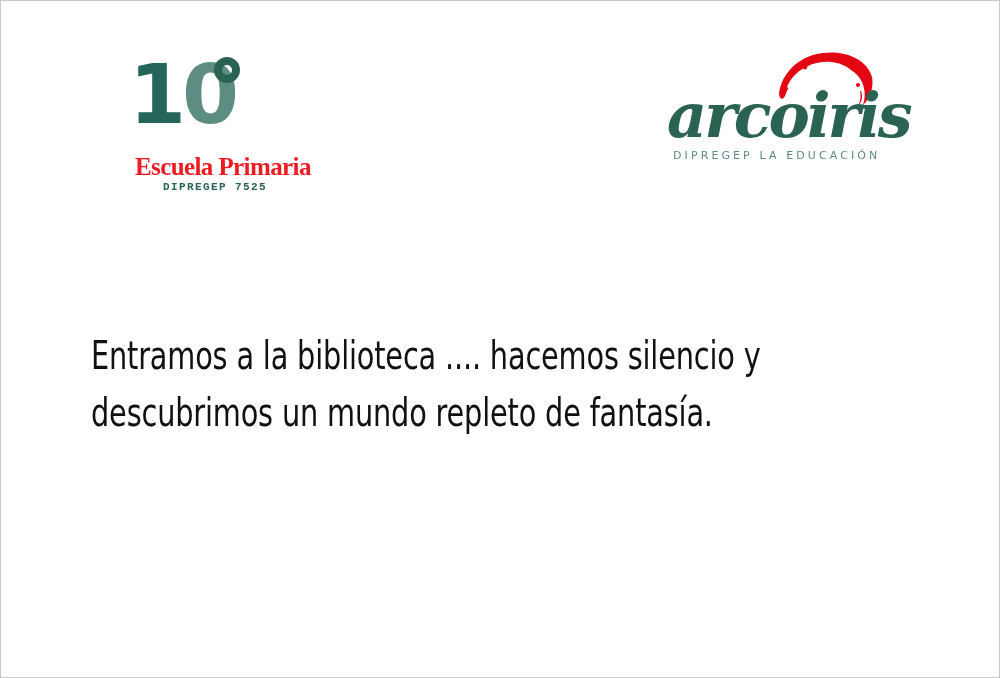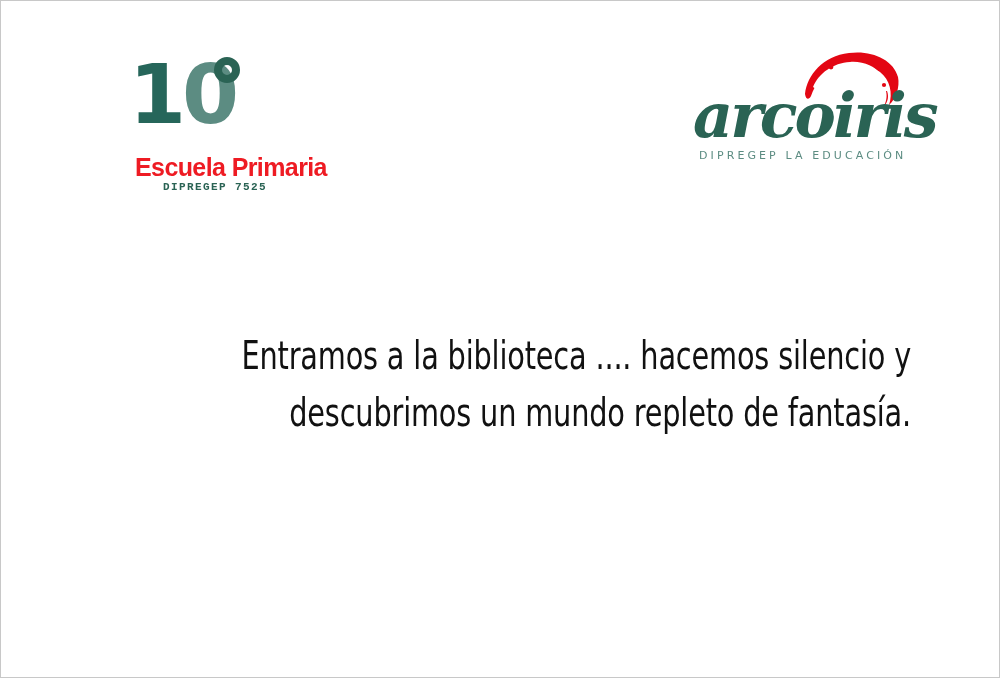--- a/index.html
+++ b/index.html
@@ -67,21 +67,21 @@
     letter-spacing: -1px;
     color: #5c8c82;
   }
   .anniv-words span {
     display: block;
   }
   .anniv-school {
     position: absolute;
     left: 6px;
     top: 100px;
-    font-family: Liberation Sans, sans-serif;
+    font-family: Liberation Serif, serif;
     font-size: 25px;
     font-weight: bold;
     letter-spacing: -0.6px;
     color: #ee1b23;
     white-space: nowrap;
   }
   .anniv-code {
     position: absolute;
     left: 34px;
     top: 128px;
@@ -93,21 +93,20 @@
     white-space: nowrap;
   }
 
   
   .arcoiris-logo {
     position: absolute;
     left: 666px;
     top: 46px;
     width: 210px;
     height: 125px;
-    margin-left: 26px;
   }
   .arcoiris-brush {
     position: absolute;
     left: 108px;
     top: 0px;
     width: 100px;
     height: 62px;
   }
   .arcoiris-word {
     position: absolute;
@@ -132,21 +131,21 @@
     color: #5c8c82;
     white-space: nowrap;
   }
 
   
   .caption {
     position: absolute;
     left: 0;
     top: 326px;
     width: 1000px;
-    text-align: right;
+    text-align: left;
     font-family: "DejaVu Sans Condensed", "Liberation Sans Narrow", "Liberation Sans", sans-serif;
     font-size: 39px;
     font-weight: 300;
     line-height: 57px;
     color: #111111;
     letter-spacing: -0.2px;
   }
   .caption .cap-line {
     display: block;
     transform: scaleX(0.82);

